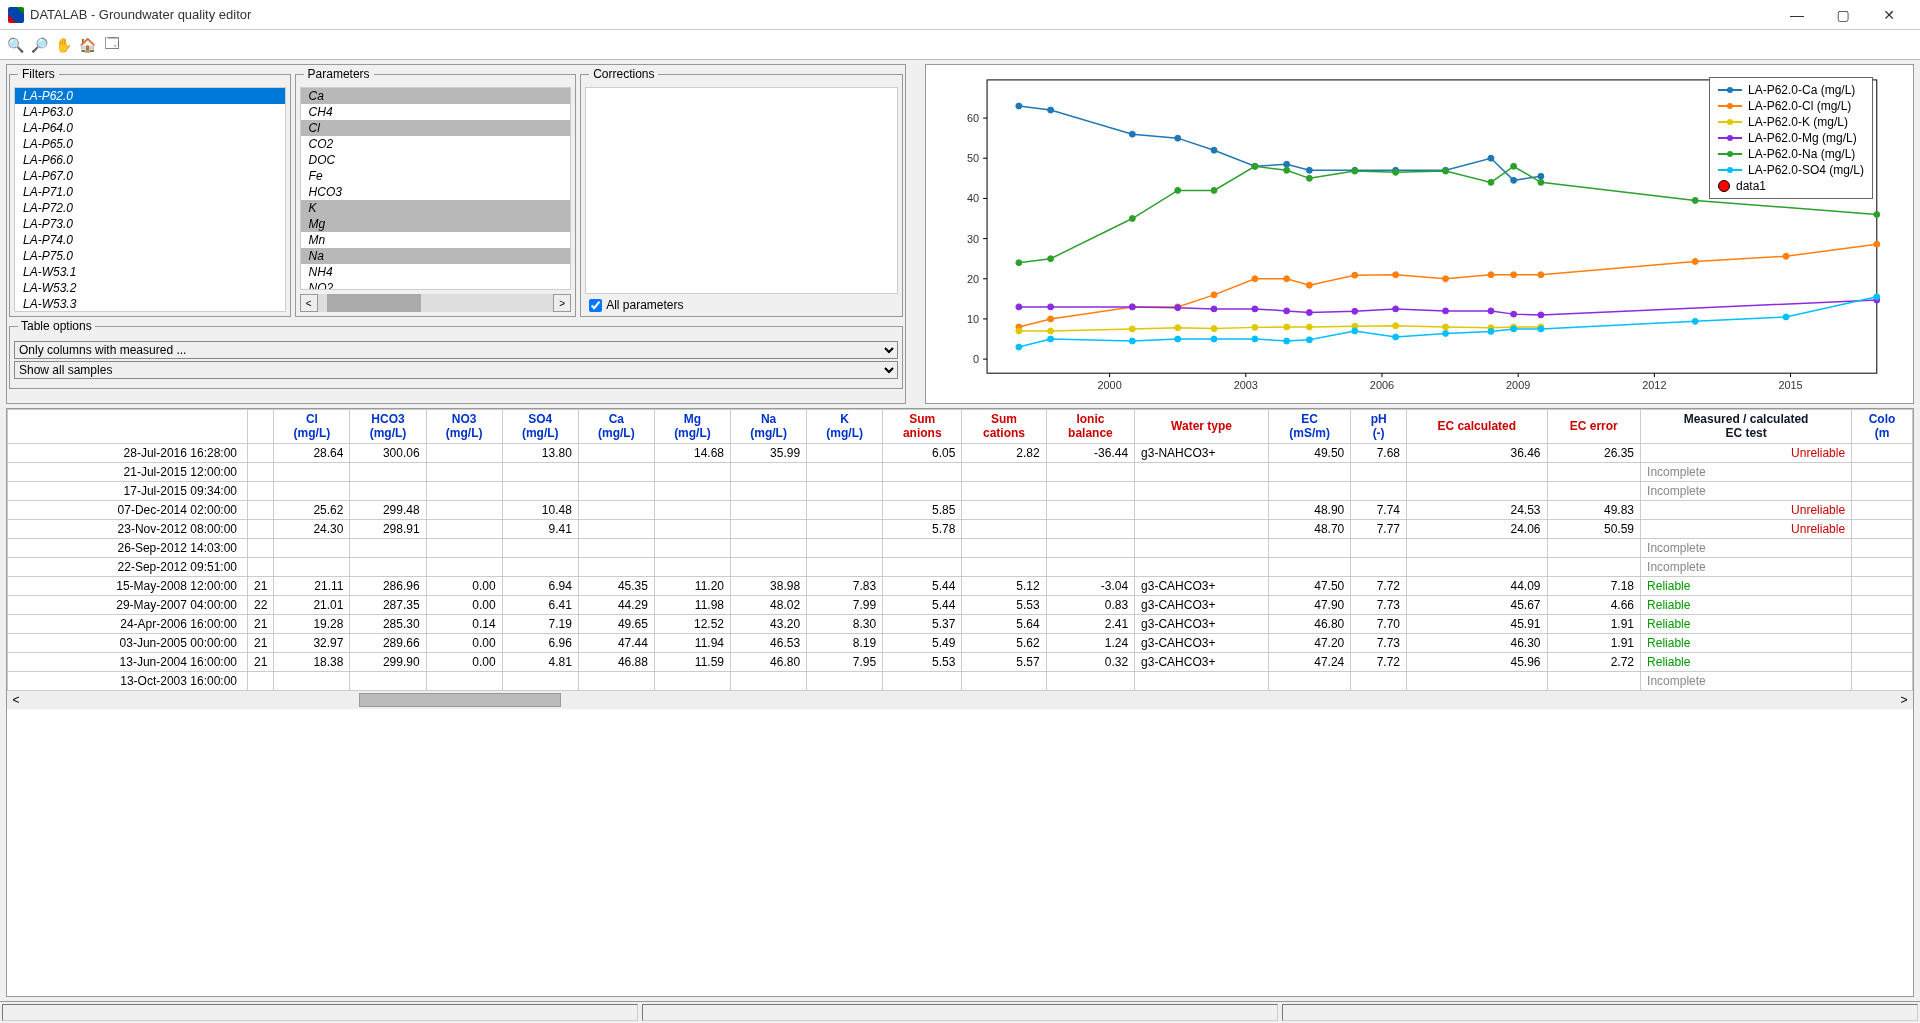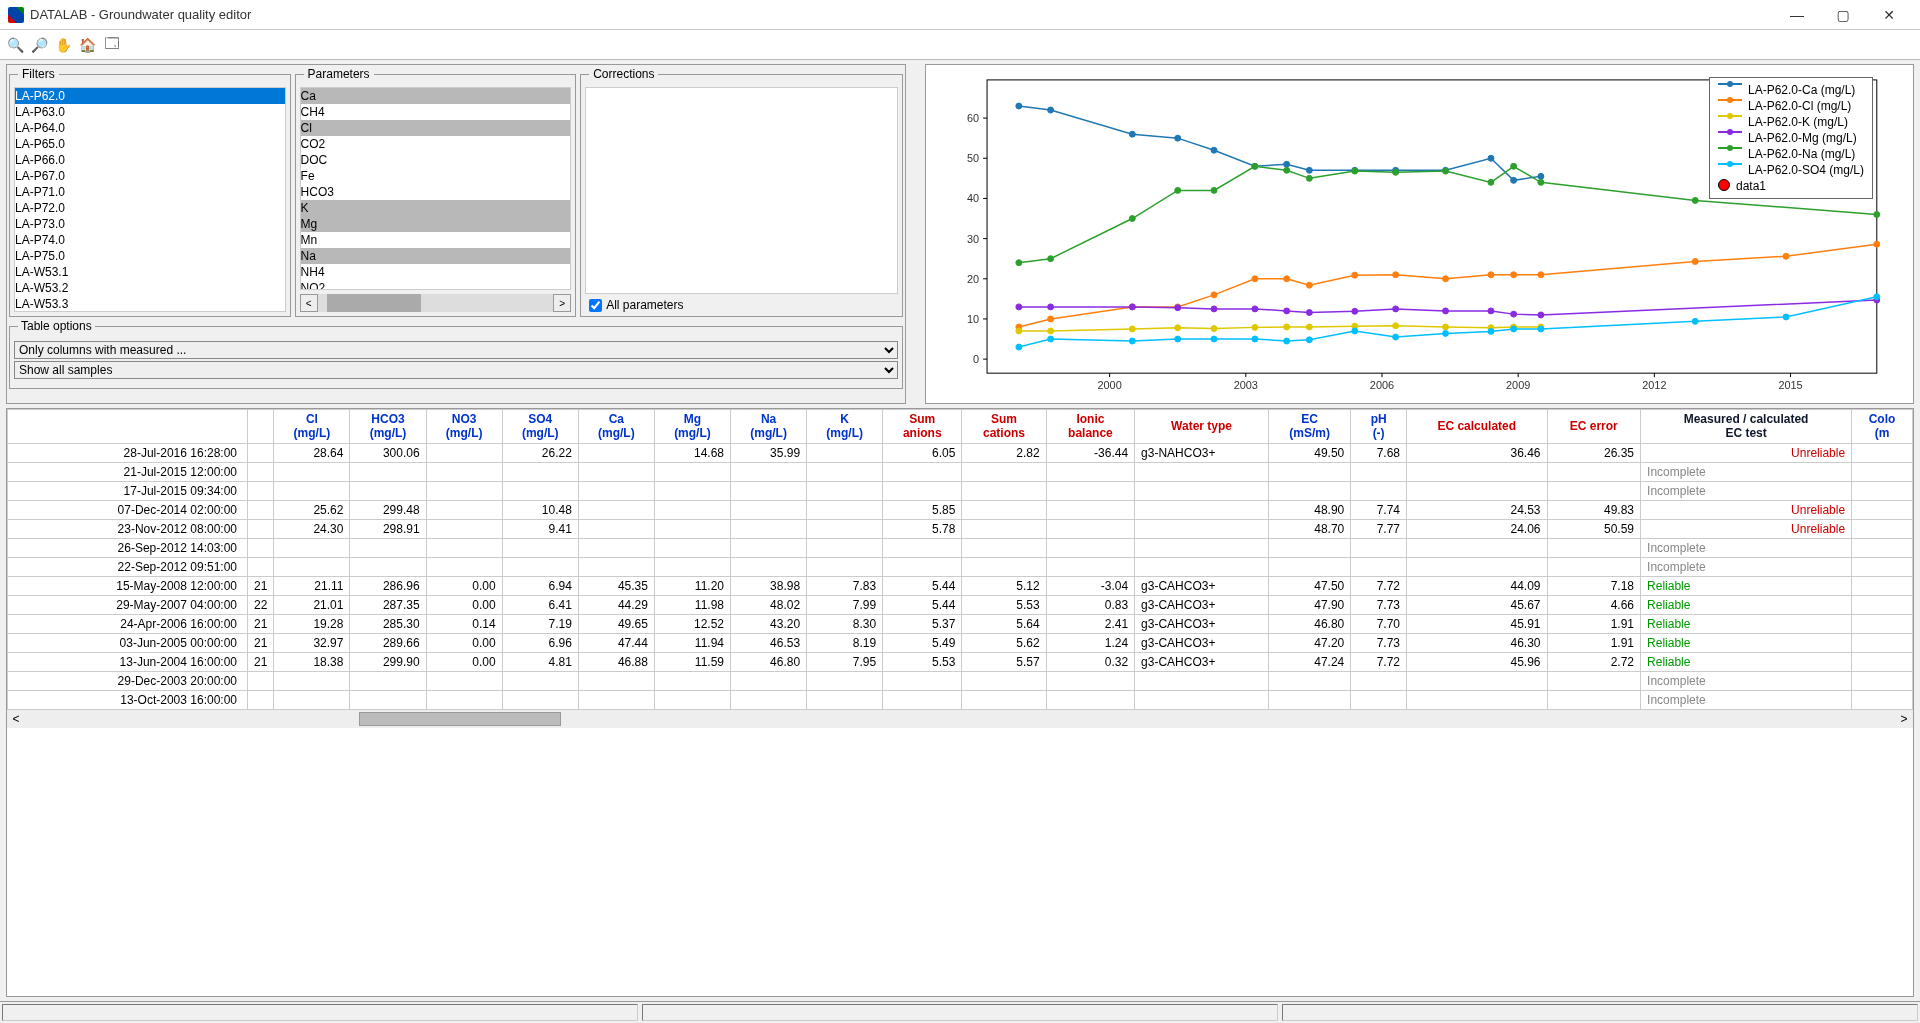--- a/index.html
+++ b/index.html
@@ -11,40 +11,40 @@
 .win-btn { width: 46px; height: 30px; display: flex; align-items: center; justify-content: center; font-size: 14px; color: #333; }
 .toolbar { background: #fff; height: 30px; display: flex; align-items: center; padding: 0 6px; border-bottom: 1px solid #bbb; gap: 4px; }
 .tb-icon { width: 20px; height: 20px; display: flex; align-items: center; justify-content: center; font-size: 14px; }
 .main { flex: 1; display: flex; flex-direction: column; padding: 4px 6px; gap: 4px; }
 .top-row { height: 340px; display: flex; gap: 19px; }
 .top-left { width: 900px; border: 1px solid #999; display: flex; flex-direction: column; padding: 2px; gap: 2px; }
 .panels-row { height: 250px; display: flex; gap: 4px; }
 .panel { border: 1px solid #999; flex: 1; display: flex; flex-direction: column; }
 .panel legend.ttl, .panel .ttl { font-size: 12px; padding: 0 4px; color: #000; background: #f0f0f0; margin-top: -9px; margin-left: 6px; width: fit-content; position: relative; z-index: 1; }
 .panel-inner { flex: 1; overflow-y: auto; overflow-x: hidden; border: 1px solid #ccc; margin: 2px; background: #fff; }
-.list-item { padding: 1px 0; cursor: default; white-space: nowrap; }
+.list-item { padding: 1px 8px; cursor: default; white-space: nowrap; font-style: italic; }
 .list-item.sel { background: #0078d7; color: #fff; }
 .list-item.multi { background: #b8b8b8; }
 .hscroll { height: 18px; display: flex; margin: 2px; }
 .hscroll button { width: 18px; font-size: 10px; border: 1px solid #999; background: #eee; }
 .hscroll .track { flex: 1; background: #ddd; position: relative; }
 .hscroll .thumb { position: absolute; left: 4%; width: 40%; top: 0; bottom: 0; background: #aaa; }
 .opts-row { display: flex; gap: 4px; height: 70px; }
 .opts-panel { border: 1px solid #999; padding: 6px 4px 2px 4px; }
 .opts-panel .ttl { margin-top: -14px; }
 .opts-panel select { width: 100%; font-size: 12px; margin-top: 2px; border: 1px solid #888; }
 .fix-row { display: flex; align-items: center; gap: 2px; margin-top: 2px; }
 .fix-row input[type=text] { width: 80px; font-size: 12px; border: 1px solid #888; padding: 1px; }
 .checkbox-row { display: flex; align-items: center; gap: 4px; margin: 2px 6px; }
 .chart-area { flex: 1; border: 1px solid #999; background: #fff; position: relative; }
 .chart-svg { width: 100%; height: 100%; }
 .tick-lbl { font-size: 11px; fill: #333; }
 .series-line { fill: none; stroke-width: 1.5; }
 .legend-box { position: absolute; top: 12px; right: 40px; background: #fff; border: 1px solid #666; padding: 4px 8px; font-size: 11px; }
-.legend-row { display: flex; gap: 6px; padding: 1px 0; }
+.legend-row { display: flex; align-items: center; gap: 6px; padding: 1px 0; }
 .table-wrap { flex: 1; border: 1px solid #999; background: #fff; overflow: auto; position: relative; display: flex; flex-direction: column; }
 table { border-collapse: collapse; width: 100%; }
 th, td { border: 1px solid #ccc; padding: 2px 6px; text-align: center; font-size: 12px; white-space: nowrap; }
 th { color: #0033cc; font-weight: bold; line-height: 1.2; background: #fff; }
 th.red { color: #cc0000; }
 th.green { color: #0f172a; }
 td.date { text-align: right; color: #000; padding-right: 10px; width: 240px; }
 td.num { text-align: right; }
 td.txt-l { text-align: left; }
 .status-unrel { color: #cc0000; text-align: right; }
@@ -346,21 +346,21 @@
             <th class="">Colo<br>(m</th>
           </tr>
         </thead>
       <tbody id="tbody">
           <tr>
             <td class="date">28-Jul-2016 16:28:00</td>
             <td class="num"></td>
             <td class="num">28.64</td>
             <td class="num">300.06</td>
             <td class="num"></td>
-            <td class="num">26.22</td>
+            <td class="num">13.80</td>
             <td class="num"></td>
             <td class="num">14.68</td>
             <td class="num">35.99</td>
             <td class="num"></td>
             <td class="num">6.05</td>
             <td class="num">2.82</td>
             <td class="num">-36.44</td>
             <td class="txt-l">g3-NAHCO3+</td>
             <td class="num">49.50</td>
             <td class="num">7.68</td>
@@ -605,42 +605,20 @@
             <td class="num">0.32</td>
             <td class="txt-l">g3-CAHCO3+</td>
             <td class="num">47.24</td>
             <td class="num">7.72</td>
             <td class="num">45.96</td>
             <td class="num">2.72</td>
             <td class="status-rel">Reliable</td>
             <td></td>
           </tr>
           <tr>
-            <td class="date">29-Dec-2003 20:00:00</td>
-            <td class="num"></td>
-            <td class="num"></td>
-            <td class="num"></td>
-            <td class="num"></td>
-            <td class="num"></td>
-            <td class="num"></td>
-            <td class="num"></td>
-            <td class="num"></td>
-            <td class="num"></td>
-            <td class="num"></td>
-            <td class="num"></td>
-            <td class="num"></td>
-            <td class="txt-l"></td>
-            <td class="num"></td>
-            <td class="num"></td>
-            <td class="num"></td>
-            <td class="num"></td>
-            <td class="status-incomp">Incomplete</td>
-            <td></td>
-          </tr>
-          <tr>
             <td class="date">13-Oct-2003 16:00:00</td>
             <td class="num"></td>
             <td class="num"></td>
             <td class="num"></td>
             <td class="num"></td>
             <td class="num"></td>
             <td class="num"></td>
             <td class="num"></td>
             <td class="num"></td>
             <td class="num"></td>

